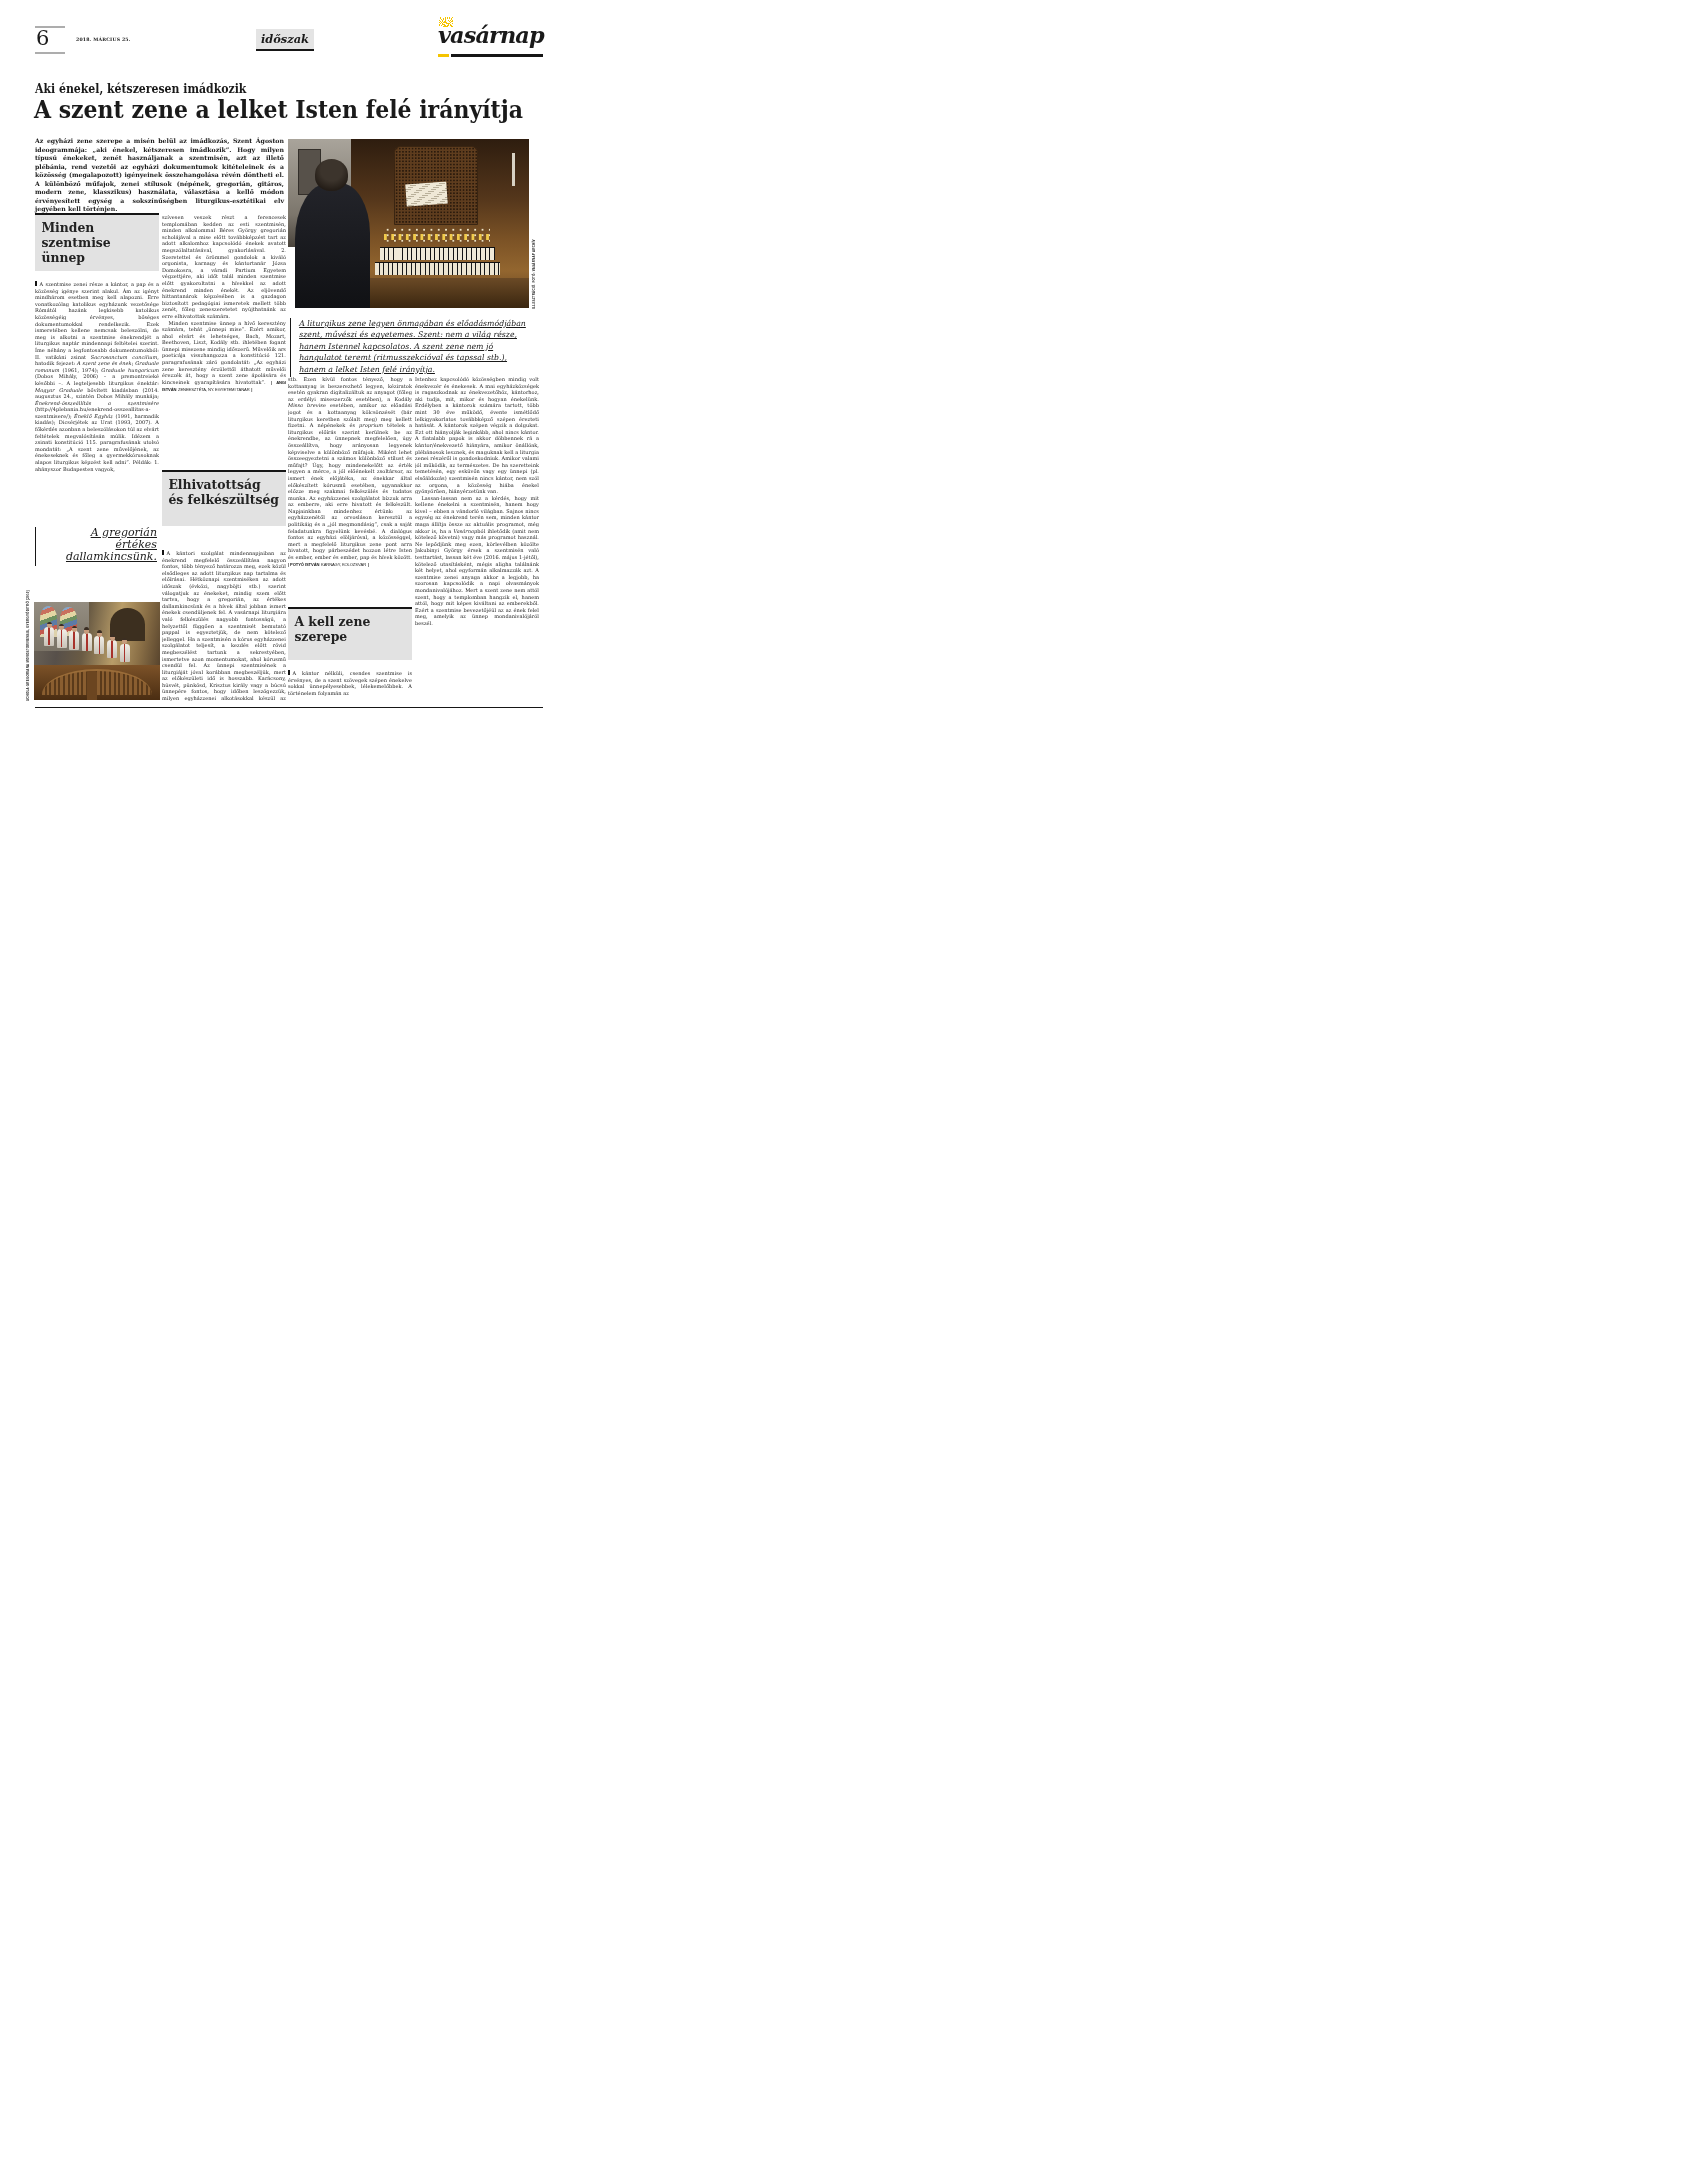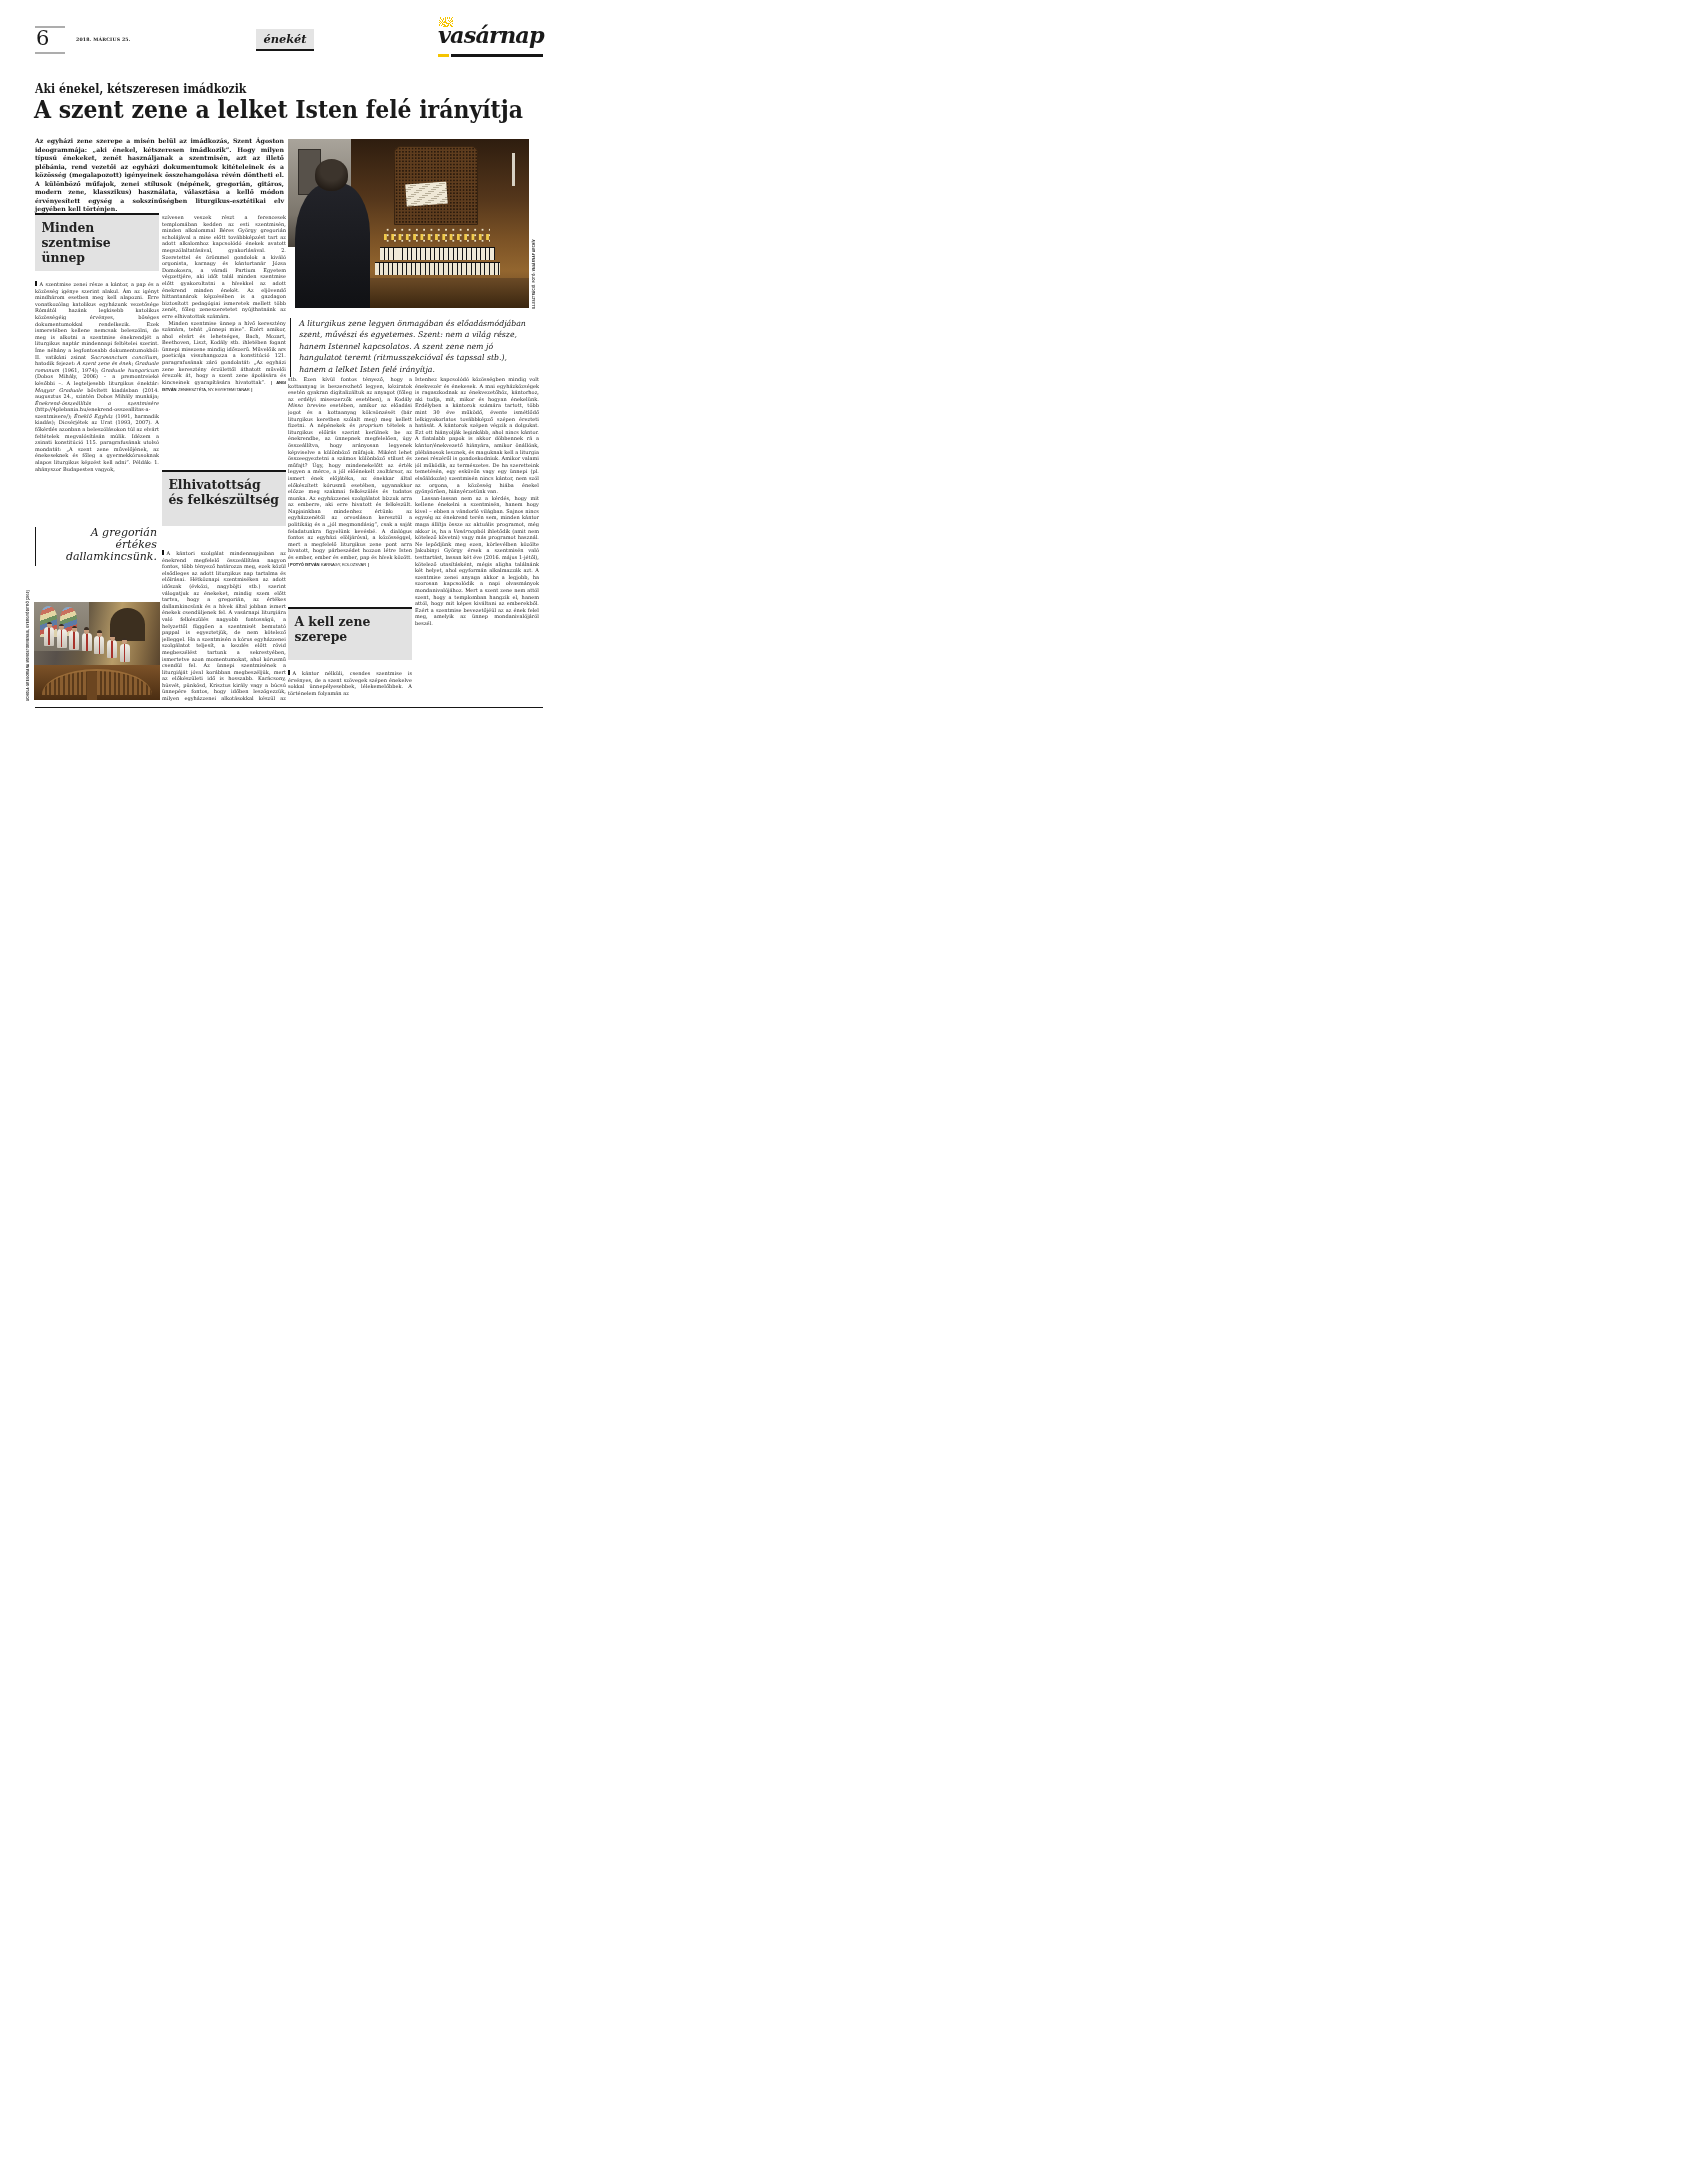--- a/index.html
+++ b/index.html
@@ -28,21 +28,21 @@
   .bodytext p{margin:0;}
   .bodytext p.ind{text-indent:6.4px;}
   .bodytext i{font-style:italic;}
   .sq{display:inline-block;width:2.3px;height:4.6px;background:#141414;margin-right:2.3px;}
   .cb{font-family:"Liberation Sans",sans-serif;font-weight:bold;font-size:4.1px;letter-spacing:-0.1px;}
   .cr{font-family:"Liberation Sans",sans-serif;font-size:4.1px;letter-spacing:-0.1px;}
   
   .headbox{background:#e2e2e2;border-top:2.3px solid #161616;box-sizing:border-box;padding:6.4px 6.4px 0 6.4px;}
   .headbox .ht{font-weight:bold;font-size:12.4px;line-height:14.6px;color:#222;}
   
-  .pullquote{font-style:italic;border-left:1.8px solid #161616;box-sizing:border-box;}
+  .pullquote{font-style:italic;border-left:1.8px solid #161616;box-sizing:border-box;text-decoration:underline;}
   #mainquote{font-size:7.8px;line-height:11.4px;padding-left:8.2px;}
   #col1quote{font-size:11px;line-height:12px;padding-left:23px;text-align:right;}
   
   .vcap{writing-mode:vertical-rl;transform:rotate(180deg);font-family:"Liberation Sans",sans-serif;
         font-weight:bold;font-size:3px;letter-spacing:0.2px;color:#1d1d1d;white-space:nowrap;}
   .rule{background:#161616;}
   
   #organ-photo{overflow:hidden;background:linear-gradient(100deg,#8a8378 0%,#6d665c 20%,#3a2e22 32%,#4a3категor520 46%,#6e4a26 70%,#8a6236 100%);}
   #organ-photo div{position:absolute;}
   .op-wall{left:0;top:0;width:30%;height:64%;background:linear-gradient(180deg,#a9a49b,#7c766c 70%,#4a443c);}
@@ -89,21 +89,21 @@
 <body>
 
 <div id="page">
 
   <div class="abs graybar" style="left:35px;top:26px;width:30px;height:1.8px;"></div>
   <div class="abs" id="pagenum" style="left:36px;top:28px;">6</div>
   <div class="abs graybar" style="left:35px;top:52px;width:30px;height:1.8px;"></div>
   <div class="abs" id="issuedate" style="left:76px;top:37px;">2018. MÁRCIUS 25.</div>
 
   <div class="abs" id="fokusz-box" style="left:256px;top:29px;width:58px;height:20px;">
-    <span class="tab-label">énekét</span>
+    <span class="tab-label">időszak</span>
   </div>
   <div class="abs" id="fokusz-underline" style="left:256px;top:49px;width:58px;height:2.3px;"></div>
 
   <div class="abs" style="left:438px;top:24px;width:106px;height:29px;">
     <div class="sun"></div>
     <span id="masthead">vasárnap</span>
   </div>
   <div class="abs" id="masthead-underline" style="left:451px;top:54px;width:92px;height:2.7px;"></div>
   <div class="abs" id="masthead-underline-yellow" style="left:438px;top:54px;width:11px;height:2.7px;"></div>
 

